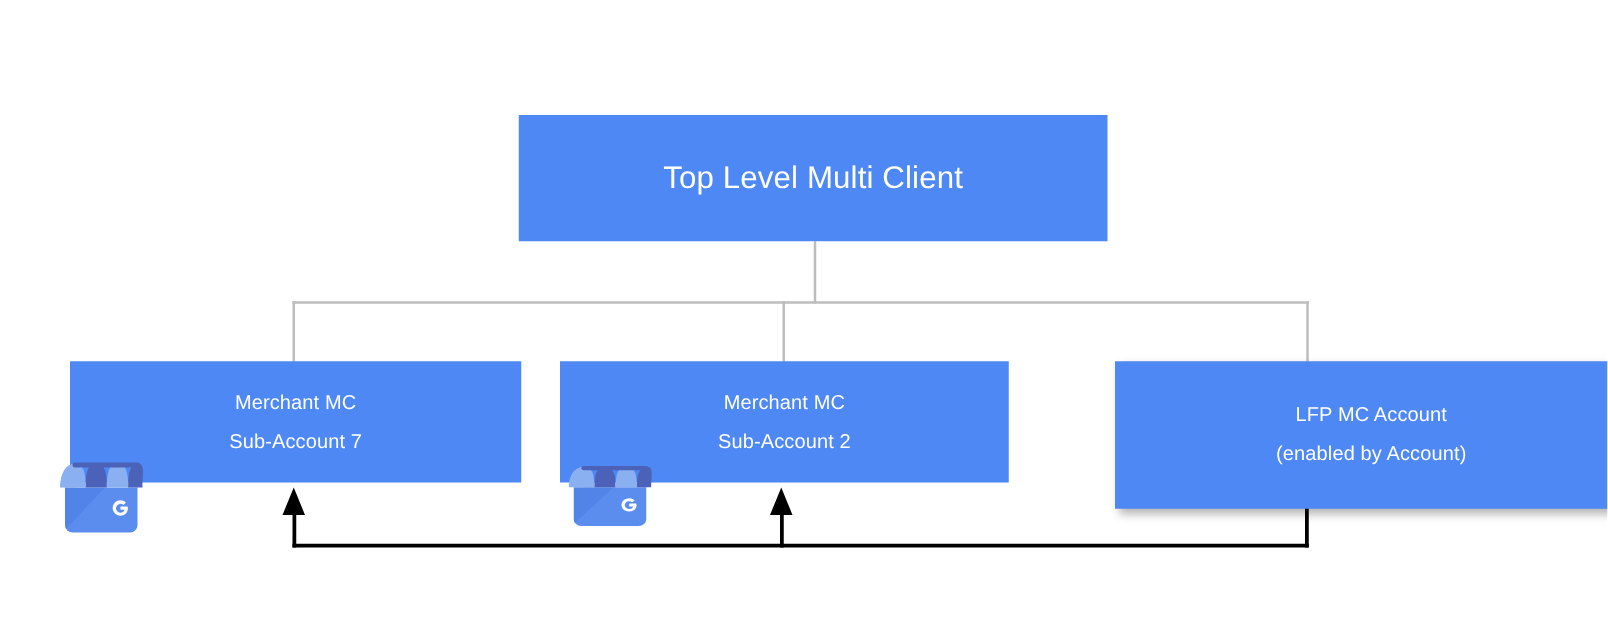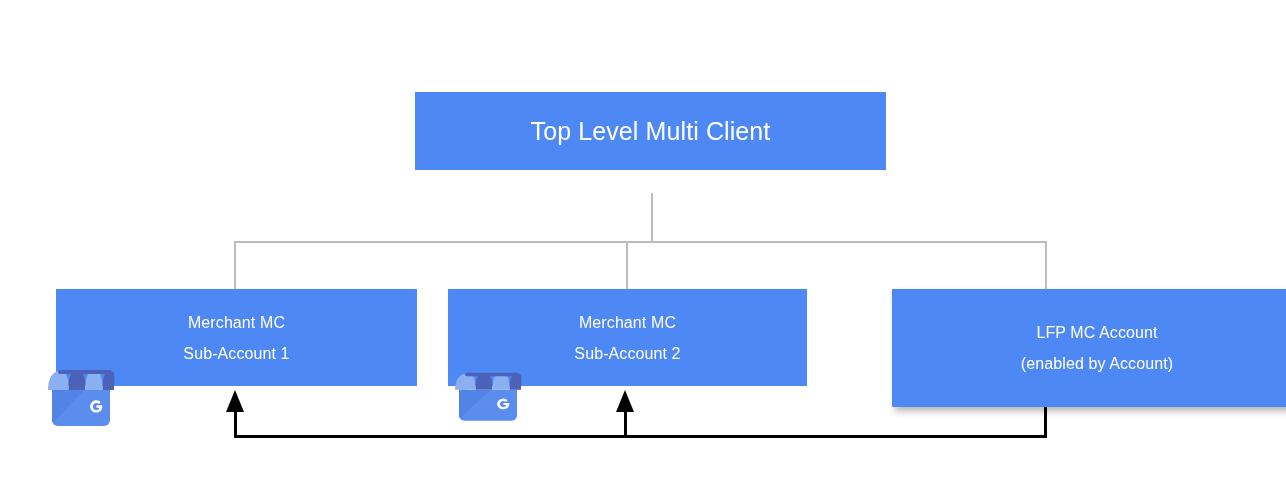--- a/index.html
+++ b/index.html
@@ -34,21 +34,21 @@
     box-sizing: border-box;
     z-index: 4;
   }
   .node .label-lines {
     display: block;
   }
   .node-root {
     left: 415px;
     top: 92px;
     width: 471px;
-    height: 78px;
+    height: 101px;
     font-size: 25px;
     line-height: 35px;
   }
   .node-sub1 {
     left: 56px;
     top: 289px;
     width: 361px;
     height: 97px;
   }
   .node-sub2 {
@@ -173,21 +173,21 @@
 
   <div class="node node-root">
     <span class="label-lines">
       <span>Top Level Multi Client</span><br>
     </span>
   </div>
 
   <div class="node node-sub1">
     <span class="label-lines">
       <span>Merchant MC</span><br>
-      <span>Sub-Account 1</span>
+      <span>Sub-Account 7</span>
     </span>
   </div>
 
   <div class="node node-sub2">
     <span class="label-lines">
       <span>Merchant MC</span><br>
       <span>Sub-Account 2</span>
     </span>
   </div>
 

